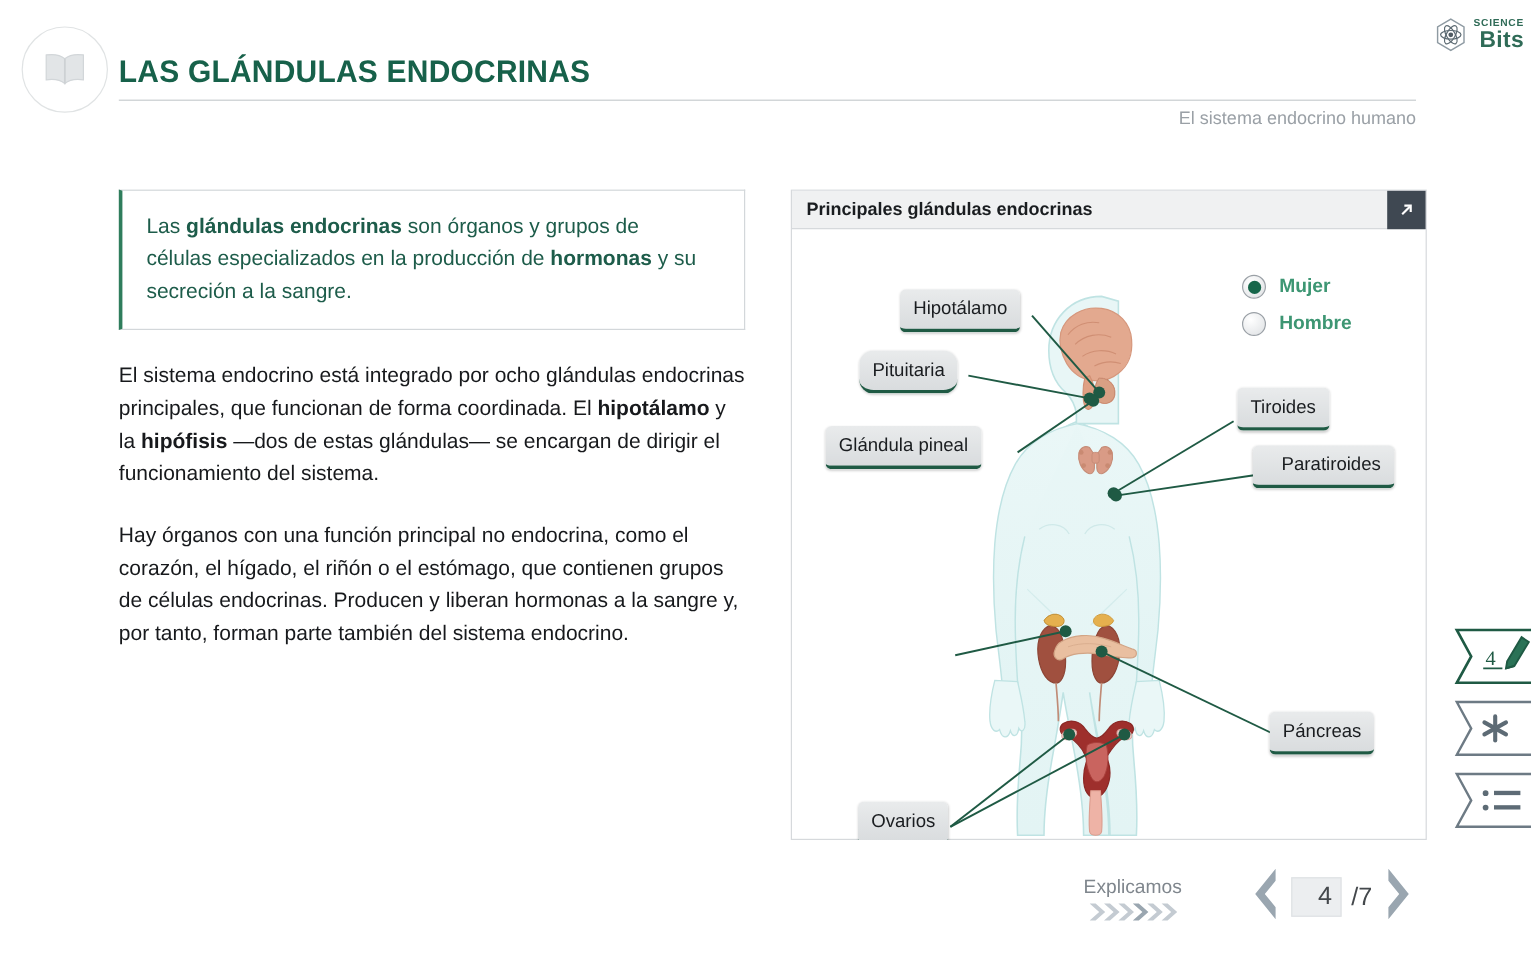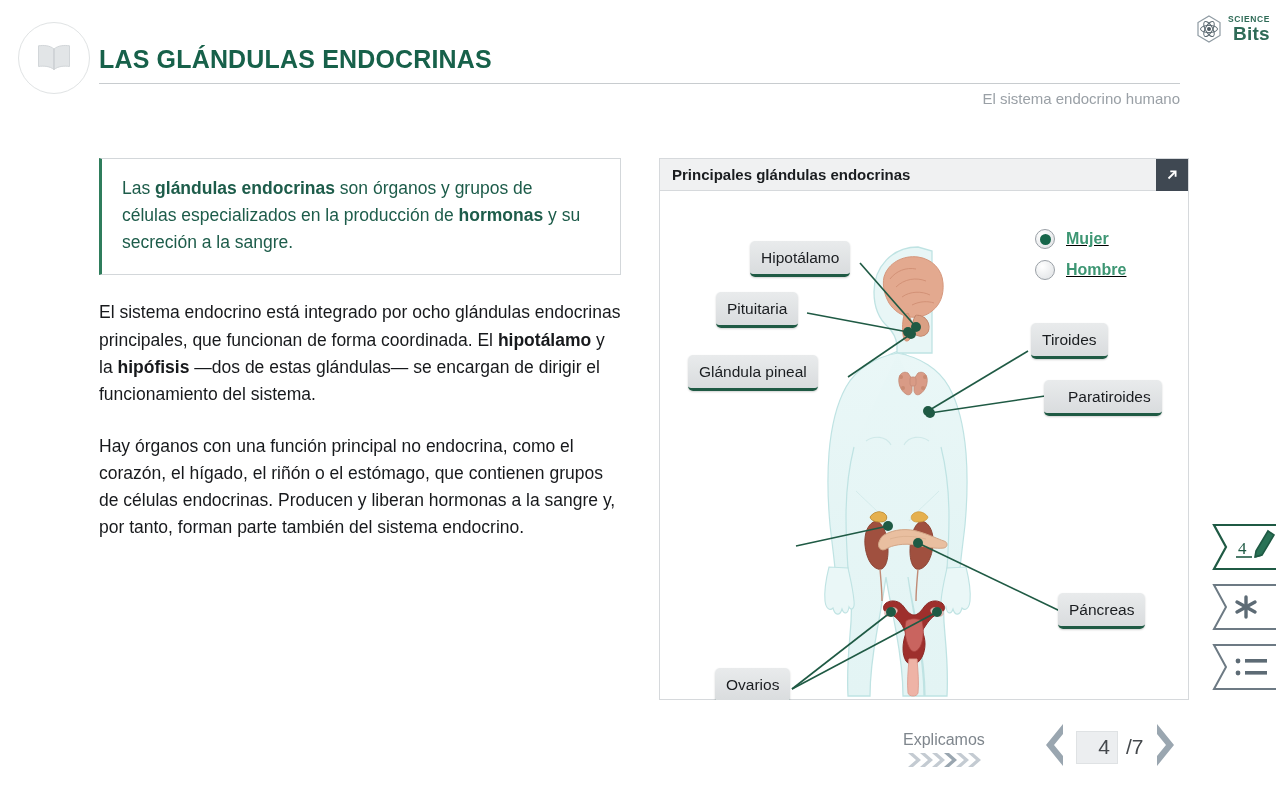--- a/index.html
+++ b/index.html
@@ -105,21 +105,21 @@
     background: #3f4852;
     display: flex; align-items: center; justify-content: center;
     cursor: pointer;
   }
   .panel-body { position: relative; width: 100%; height: 509px; overflow: hidden; }
 
   
   .radio-group { position: absolute; left: 375px; top: 38px; }
   .radio-row {
     display: flex; align-items: center; gap: 11px;
-    margin-bottom: 11px; cursor: pointer; text-decoration: underline;
+    margin-bottom: 11px; cursor: pointer;
   }
   .radio-dot {
     width: 20px; height: 20px; border-radius: 50%;
     border: 1px solid #9aa0a6;
     background: radial-gradient(circle at 35% 30%, #ffffff 0%, #e6e8ea 75%, #dcdfe1 100%);
     display: flex; align-items: center; justify-content: center;
   }
   .radio-dot.on::after {
     content: ""; width: 11px; height: 11px; border-radius: 50%;
     background: #16664a;
@@ -381,24 +381,24 @@
           <circle cx="268" cy="220" r="5"></circle>
           <circle cx="270" cy="222" r="5"></circle>
           <circle cx="228" cy="335" r="5"></circle>
           <circle cx="258" cy="352" r="5"></circle>
           <circle cx="231" cy="421" r="5"></circle>
           <circle cx="277" cy="421" r="5"></circle>
         </g>
       </svg>
 
       <div class="glabel" style="left:90px;  top:50px;">Hipotálamo</div>
-      <div class="glabel" style="left:56px;  top:101px;">Pituitaria</div>
+      <div class="glabel" style="left:56px;  top:101px;border-radius:12px;">Pituitaria</div>
       <div class="glabel" style="left:28px;  top:164px;">Glándula pineal</div>
       <div class="glabel" style="left:371px; top:132px;">Tiroides</div>
-      <div class="glabel" style="left:384px; top:189px;padding-left:24px;">Paratiroides</div>
+      <div class="glabel" style="left:384px; top:180px;padding-left:24px;">Paratiroides</div>
       <div class="glabel" style="left:398px; top:402px;">Páncreas</div>
       <div class="glabel" style="left:55px;  top:477px;">Ovarios</div>
 
       <div class="radio-group">
         <div class="radio-row">
           <span class="radio-dot on"></span>
           <span class="radio-label">Mujer</span>
         </div>
         <div class="radio-row">
           <span class="radio-dot"></span>

